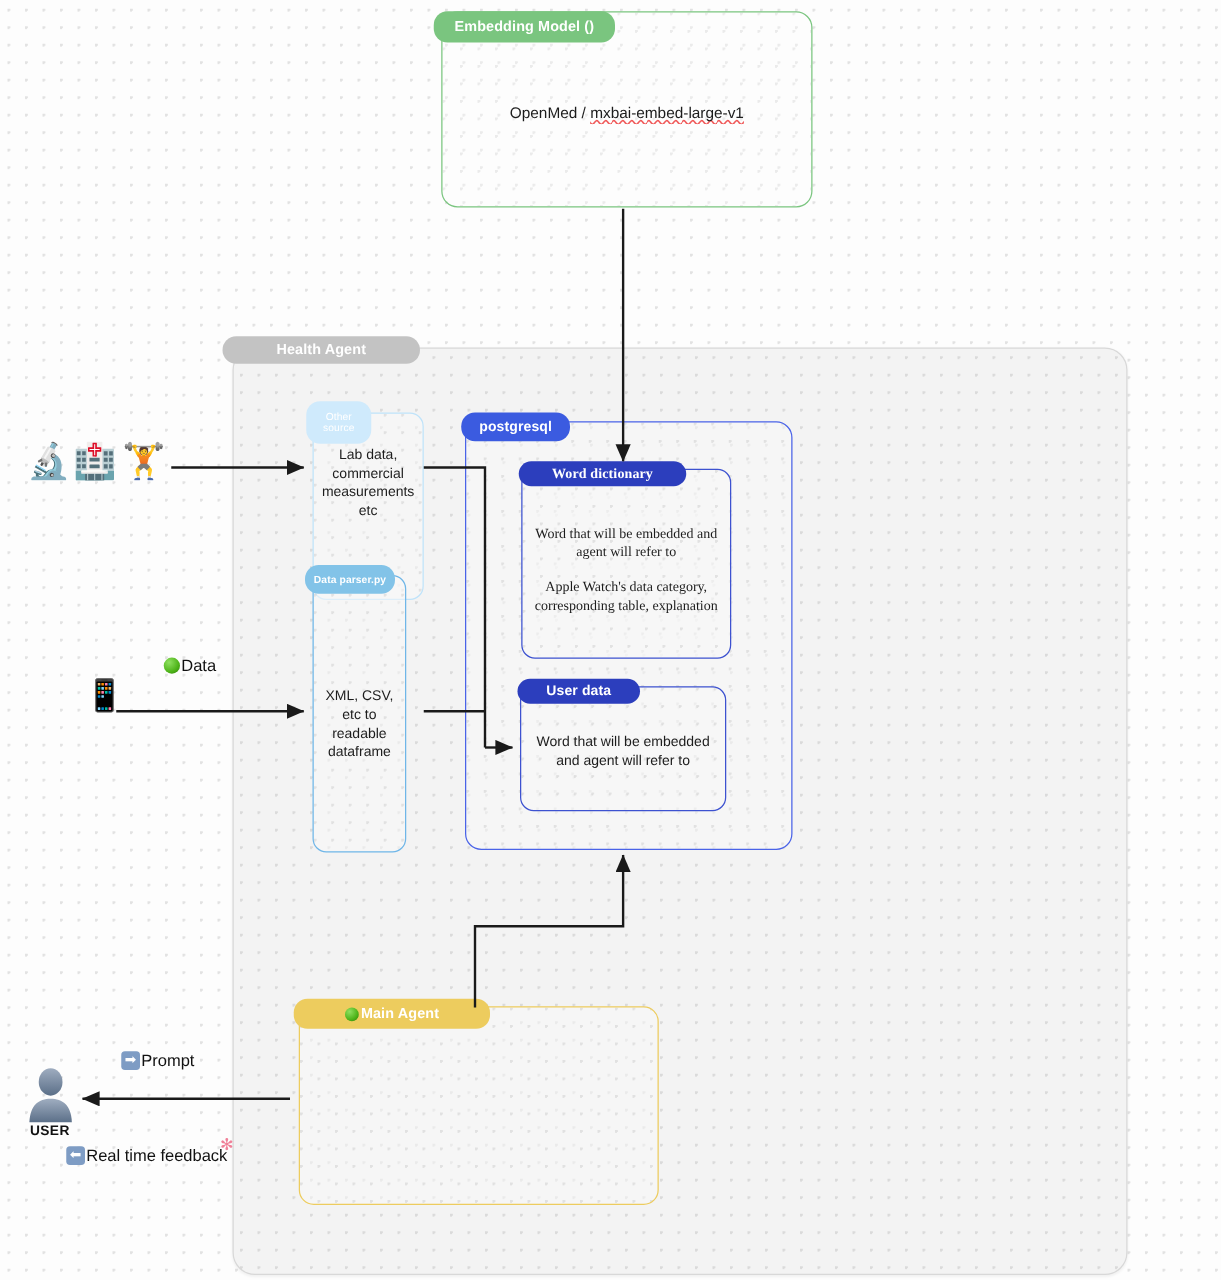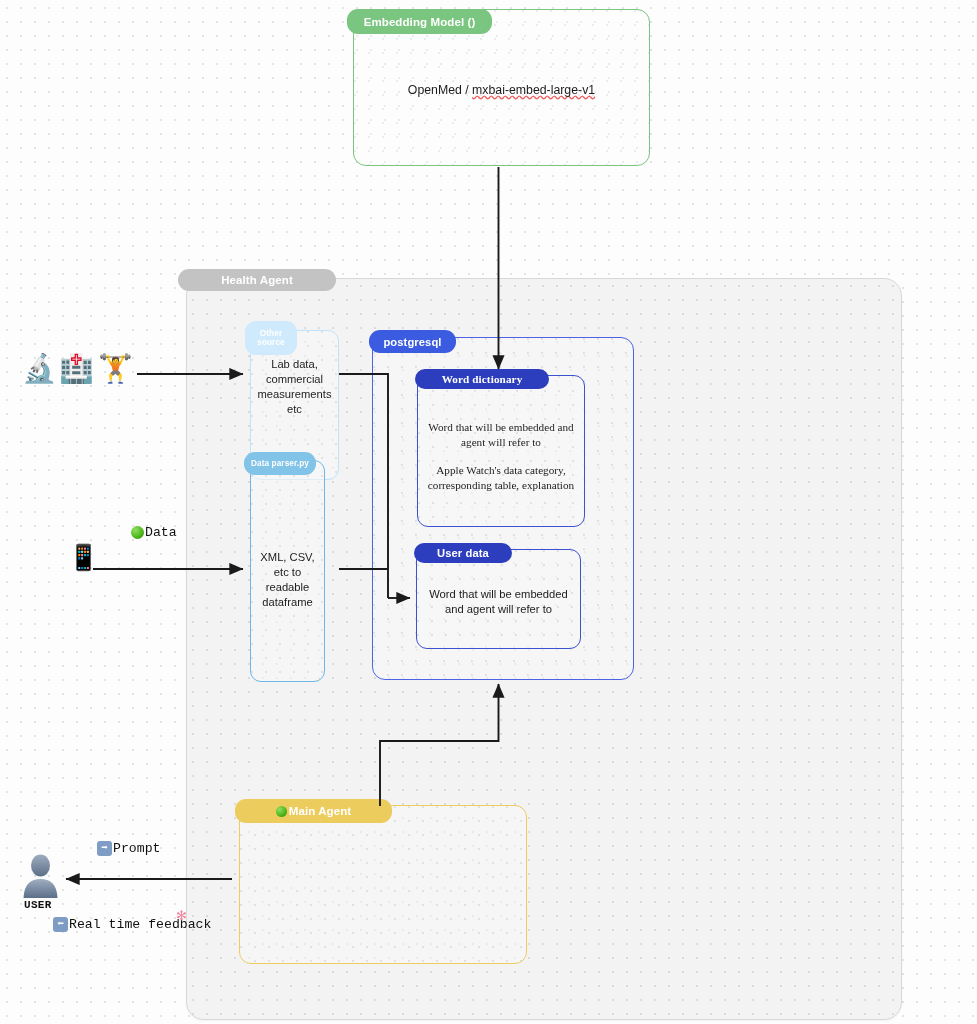--- a/index.html
+++ b/index.html
@@ -96,21 +96,21 @@
   
   #other-source { left: 250px; top: 330px; width: 89px; height: 150px; }
   #other-source > .gbody {
     border: 1.4px solid #bfe3fa;
     border-radius: 11px;
   }
   #other-source > .ghead {
     left: -5px; top: -9px; width: 52px; height: 34px;
     background: #cfeafc;
     font-size: 8.2px;
-    font-weight: 700;
+    font-weight: 400;
     line-height: 1.12;
     flex-direction: column;
     text-align: center;
   }
   #other-source .src-text {
     position: absolute;
     left: 2px; right: 2px; top: 27px;
     text-align: center;
     font-size: 11.2px;
     line-height: 1.33;
@@ -220,21 +220,20 @@
     flex: 0 0 auto;
   }
 
   
   .lbl {
     position: absolute;
     font-size: 13.2px;
     color: #111111;
     white-space: nowrap;
     z-index: 6;
-    font-family: Liberation Mono, monospace;
   }
   .emoji { position: absolute; z-index: 6; line-height: 1; }
 
   #icon-microscope { left: 22px; top: 355px; font-size: 28px; }
   #icon-hospital   { left: 59px; top: 355px; font-size: 28px; }
   #icon-lifter     { left: 98px; top: 355px; font-size: 28px; }
   #icon-phone      { left: 68px; top: 545px; font-size: 25px; }
 
   #label-data { left: 131px; top: 525px; display: flex; align-items: center; gap: 1px; }
   #label-data .green-dot { width: 13px; height: 13px; }

